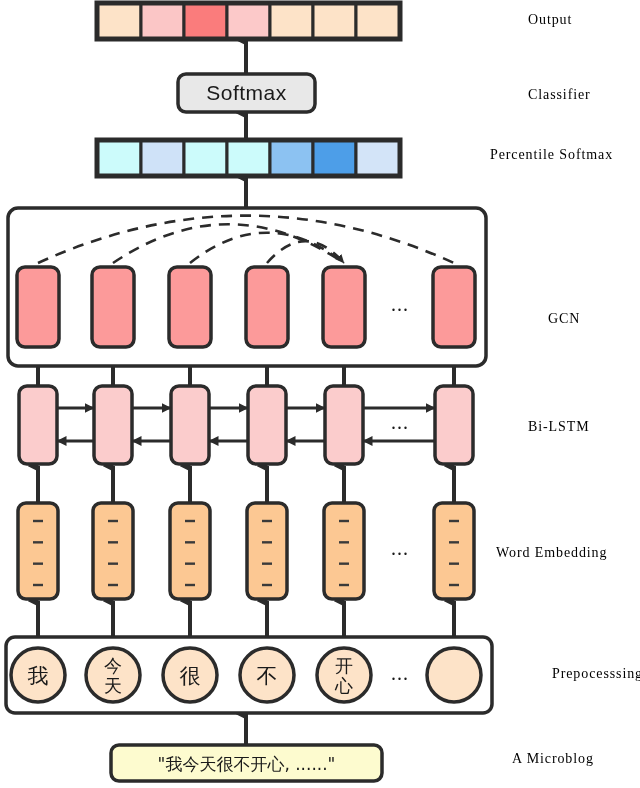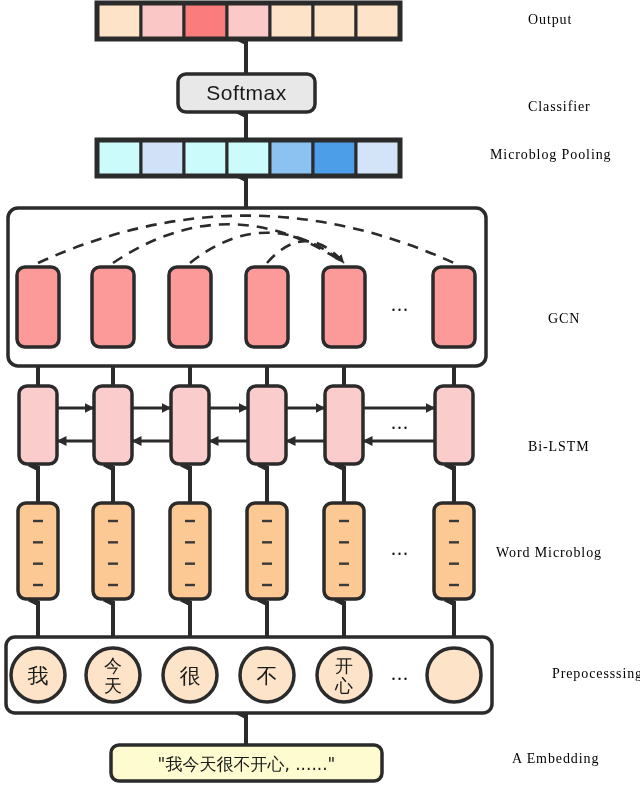--- a/index.html
+++ b/index.html
@@ -178,22 +178,22 @@
       </g>
 
     <g id="microblog-group">
         <rect x="111" y="745" width="271" height="36" rx="8" ry="8" fill="#fdfbcf" stroke="#2b2b2b" stroke-width="3.5"></rect>
         <text x="246.5" y="770" text-anchor="middle" font-family="&quot;DejaVu Sans&quot;, sans-serif" font-size="17" fill="#1a1a1a">"我今天很不开心, ......"</text>
       </g>
   </svg>
 
   <div id="side-labels">
       <div class="side-label" style="left: 528px; top: 13px;">Output</div>
-      <div class="side-label" style="left: 528px; top: 100px;">Classifier</div>
-      <div class="side-label" style="left: 490px; top: 148px;">Microblog Pooling</div>
+      <div class="side-label" style="left: 528px; top: 88px;">Classifier</div>
+      <div class="side-label" style="left: 490px; top: 148px;">Percentile Softmax</div>
       <div class="side-label" style="left: 548px; top: 312px;">GCN</div>
-      <div class="side-label" style="left: 528px; top: 440px;">Bi-LSTM</div>
-      <div class="side-label" style="left: 496px; top: 546px;">Word Microblog</div>
+      <div class="side-label" style="left: 528px; top: 420px;">Bi-LSTM</div>
+      <div class="side-label" style="left: 496px; top: 546px;">Word Embedding</div>
       <div class="side-label" style="left: 504px; top: 667px; margin-left: 48px;">Prepocesssing</div>
-      <div class="side-label" style="left: 512px; top: 752px;">A Embedding</div>
+      <div class="side-label" style="left: 512px; top: 752px;">A Microblog</div>
     </div>
 
 </div>
 
 </body></html>

